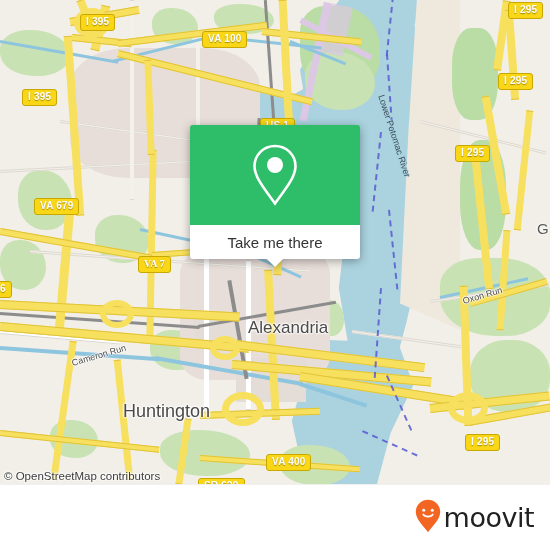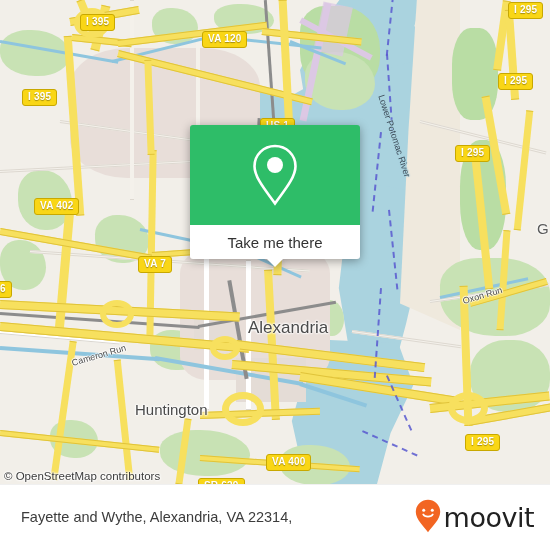--- a/index.html
+++ b/index.html
@@ -59,21 +59,21 @@
     letter-spacing: .2px;
   }
 
   .placeLabel {
     position: absolute;
     color: #4a4a4a;
     font-size: 17px;
     white-space: nowrap;
     text-shadow: -1px 0 2px #fff, 1px 0 2px #fff, 0 -1px 2px #fff, 0 1px 2px #fff;
   }
-  .placeLabel.small { font-size: 15px; margin-left: 12px; }
+  .placeLabel.small { font-size: 18px; }
 
   .waterLabel {
     position: absolute;
     color: #3b4a57;
     font-size: 9px;
     white-space: nowrap;
     text-shadow: -1px 0 1px #aad3df, 1px 0 1px #aad3df, 0 -1px 1px #aad3df, 0 1px 1px #aad3df;
   }
   .streamLabel {
     position: absolute;
@@ -322,27 +322,27 @@
       <div class="boundary" style="left:386px;top:54px;height:80px;transform:rotate(-4deg);"></div>
       <div class="boundary" style="left:380px;top:132px;height:80px;transform:rotate(6deg);"></div>
       <div class="boundary" style="left:388px;top:210px;height:80px;transform:rotate(-6deg);"></div>
       <div class="boundary" style="left:380px;top:288px;height:90px;transform:rotate(4deg);"></div>
       <div class="boundary" style="left:386px;top:376px;height:60px;transform:rotate(-24deg);"></div>
       <div class="boundary" style="left:362px;top:432px;height:60px;transform:rotate(-66deg);"></div>
     </div>
 
     <div class="layer" id="label-layer">
         <div class="shield" style="left: 80px; top: 14px;">I 395</div>
-        <div class="shield" style="left: 202px; top: 31px;">VA 120</div>
+        <div class="shield" style="left: 202px; top: 31px;">VA 100</div>
         <div class="shield" style="left: 508px; top: 2px;">I 295</div>
         <div class="shield" style="left: 498px; top: 73px;">I 295</div>
         <div class="shield" style="left: 455px; top: 145px;">I 295</div>
         <div class="shield" style="left: 22px; top: 89px;">I 395</div>
-        <div class="shield" style="left: 34px; top: 198px;">VA 402</div>
-        <div class="shield" style="left: 138px; top: 256px;">VA 7</div>
+        <div class="shield" style="left: 34px; top: 198px;">VA 679</div>
+        <div class="shield" style="left: 138px; top: 256px; font-family: Liberation Serif, serif;">VA 7</div>
         <div class="shield" style="left: -6px; top: 281px;">6</div>
         <div class="shield" style="left: 260px; top: 118px;">US 1</div>
         <div class="shield" style="left: 266px; top: 410px; margin-top: 44px;">VA 400</div>
         <div class="shield" style="left: 465px; top: 434px;">I 295</div>
         <div class="shield" style="left: 22px; top: 463px; margin-top: 28px;">SR 611</div>
         <div class="shield" style="left: 198px; top: 478px;">SR 629</div>
         <div class="placeLabel" style="left: 248px; top: 318px; text-align: center;">Alexandria</div>
         <div class="placeLabel small" style="left: 123px; top: 401px;">Huntington</div>
         <div class="waterLabel" style="left: 381px; top: 90px; transform: rotate(72deg); transform-origin: 0px 50%;">Lower Potomac River</div>
         <div class="streamLabel" style="left: 463px; top: 296px; transform: rotate(-16deg); transform-origin: 0px 50%;">Oxon Run</div>
@@ -364,21 +364,20 @@
         <div id="card-tail"></div>
       </div>
     </div>
 
     <div id="osm-attrib">© OpenStreetMap contributors</div>
 
   </div>
 
   <div id="footer">
     <div id="footer-text">
-      <div>Fayette and Wythe, Alexandria, VA 22314,</div>
     </div>
     <div id="moovit-logo">
       <span>
         <svg width="26" height="34" viewBox="0 0 26 34" aria-hidden="true">
           <path d="M13 0.8 C6.1 0.8 0.8 6.2 0.8 12.9 C0.8 20.4 9 27.5 13 33.2 C17 27.5 25.2 20.4 25.2 12.9 C25.2 6.2 19.9 0.8 13 0.8 Z" fill="#f26522"></path>
           <circle cx="8.7" cy="11.3" r="1.5" fill="#ffffff"></circle>
           <circle cx="17.3" cy="11.3" r="1.5" fill="#ffffff"></circle>
           <path d="M8.2 15.4 C9.8 18.3 16.2 18.3 17.8 15.4" fill="none" stroke="#ffffff" stroke-width="1.7" stroke-linecap="round"></path>
         </svg>
       </span>

